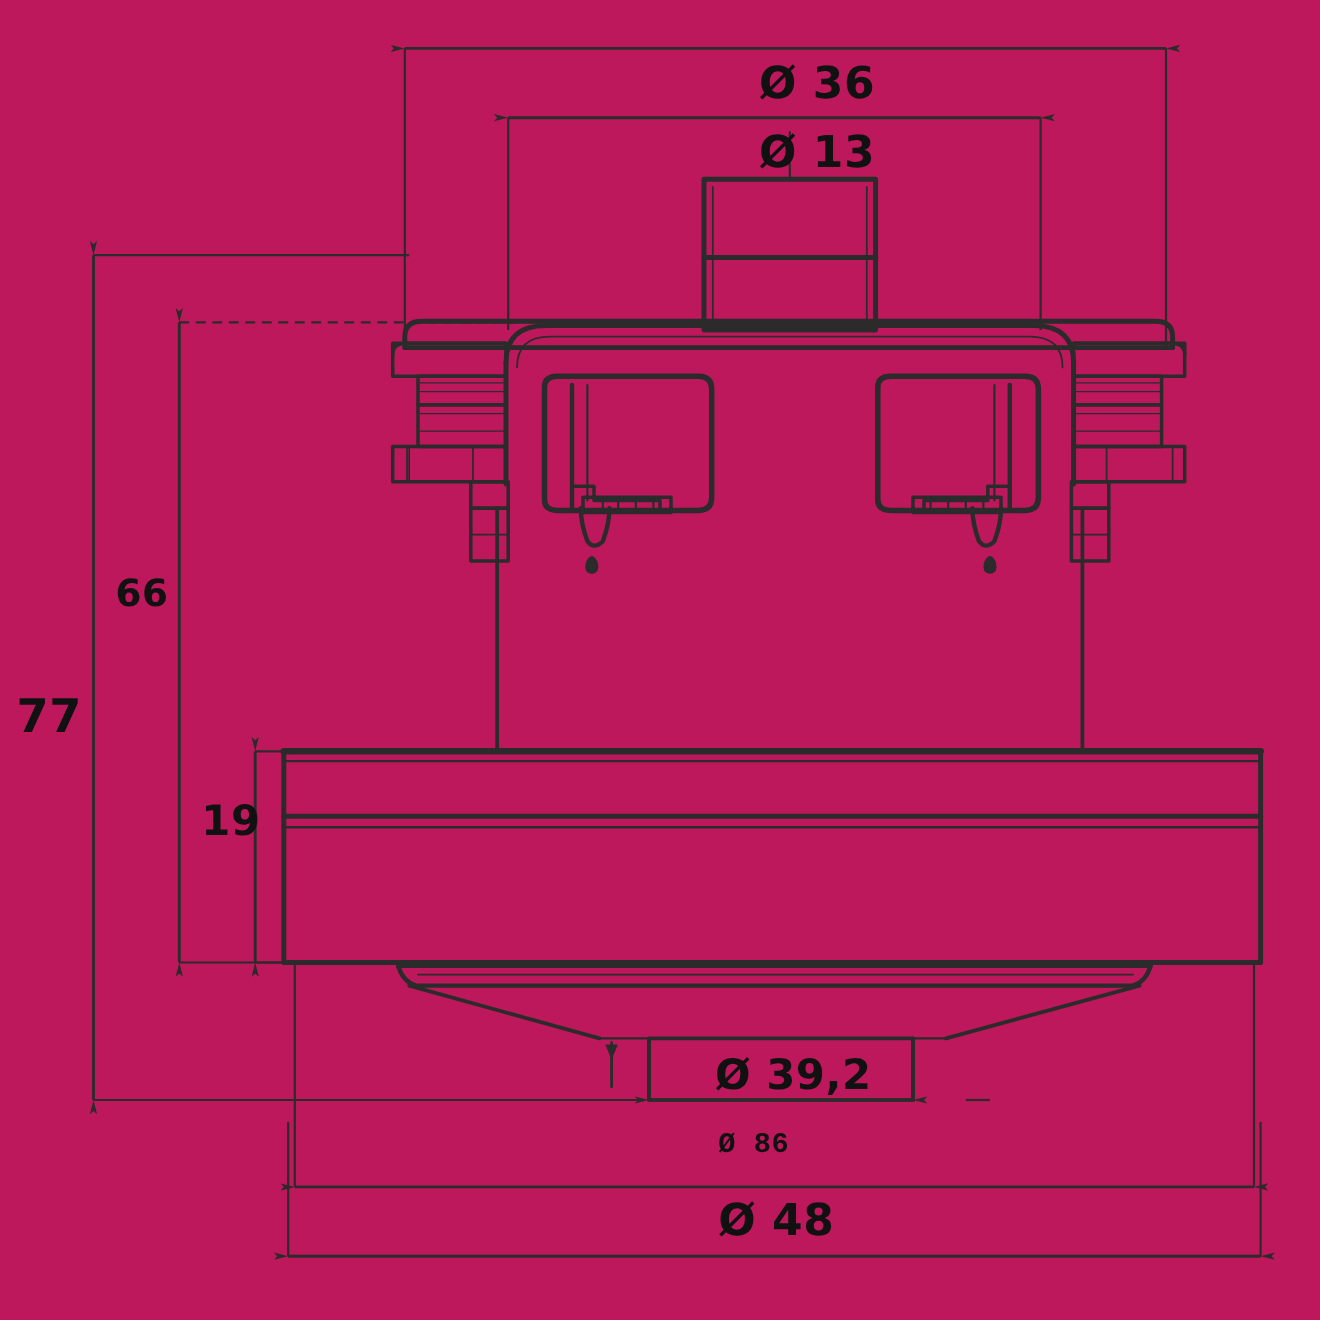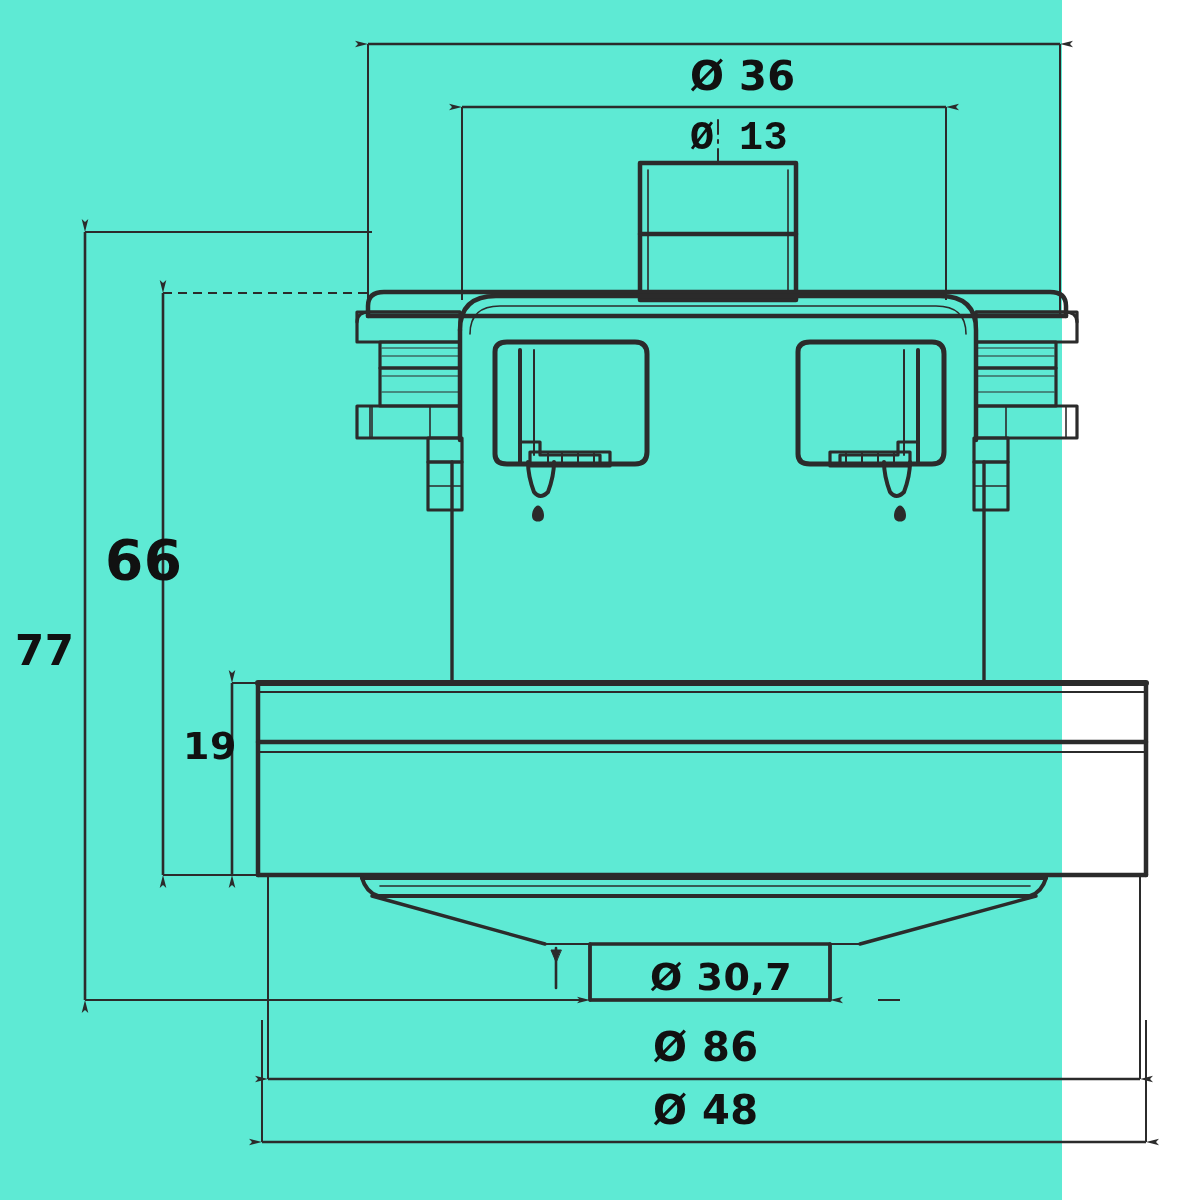--- a/index.html
+++ b/index.html
@@ -8,23 +8,23 @@
     background: #ffffff;
   }
   body {
     width: 1200px;
     height: 1200px;
     font-family: "Liberation Sans", sans-serif;
     overflow: hidden;
   }
   #stage {
     position: relative;
-    width: 1062px;
+    width: 1200px;
     height: 1200px;
-    background: #5eead4;
+    background: #be185d;
   }
   #drawing {
     position: absolute;
     left: 0;
     top: 0;
     width: 1200px;
     height: 1200px;
   }
   .dim-label {
     position: absolute;
@@ -225,27 +225,27 @@
       <g>
         <line x1="262" y1="1142" x2="1146" y2="1142" marker-start="url(#arrL)" marker-end="url(#arrR)"></line>
         <line x1="262" y1="1142" x2="262" y2="1020" stroke-width="2"></line>
         <line x1="1146" y1="1142" x2="1146" y2="1020" stroke-width="2"></line>
       </g>
     </g>
   </svg>
 
   <div class="dim-label" style="left:690px; top:56px; font-size:40px;">Ø 36</div>
 
-  <div class="dim-label" style="left:690px; top:119px; font-size:40px;font-family:Liberation Mono, monospace;">Ø 13</div>
+  <div class="dim-label" style="left:690px; top:119px; font-size:40px;">Ø 13</div>
 
   <div class="dim-label" style="left:15px; top:630px; font-size:42px;text-align:center;">77</div>
 
-  <div class="dim-label" style="left:105px; top:523px; font-size:55px;margin-top:10px;">66</div>
+  <div class="dim-label" style="left:105px; top:523px; font-size:34px;">66</div>
 
   <div class="dim-label" style="left:183px; top:727px; font-size:38px;">19</div>
 
-  <div class="dim-label" style="left:650px; top:958px; font-size:38px;">Ø 30,7</div>
-
-  <div class="dim-label" style="left:653px; top:1027px; font-size:40px;">Ø 86</div>
+  <div class="dim-label" style="left:650px; top:958px; font-size:38px;">Ø 39,2</div>
+
+  <div class="dim-label" style="left:653px; top:1027px; font-size:26px;font-family:Liberation Mono, monospace;">Ø 86</div>
 
   <div class="dim-label" style="left:653px; top:1090px; font-size:40px;">Ø 48</div>
 
 </div>
 
 </body></html>

